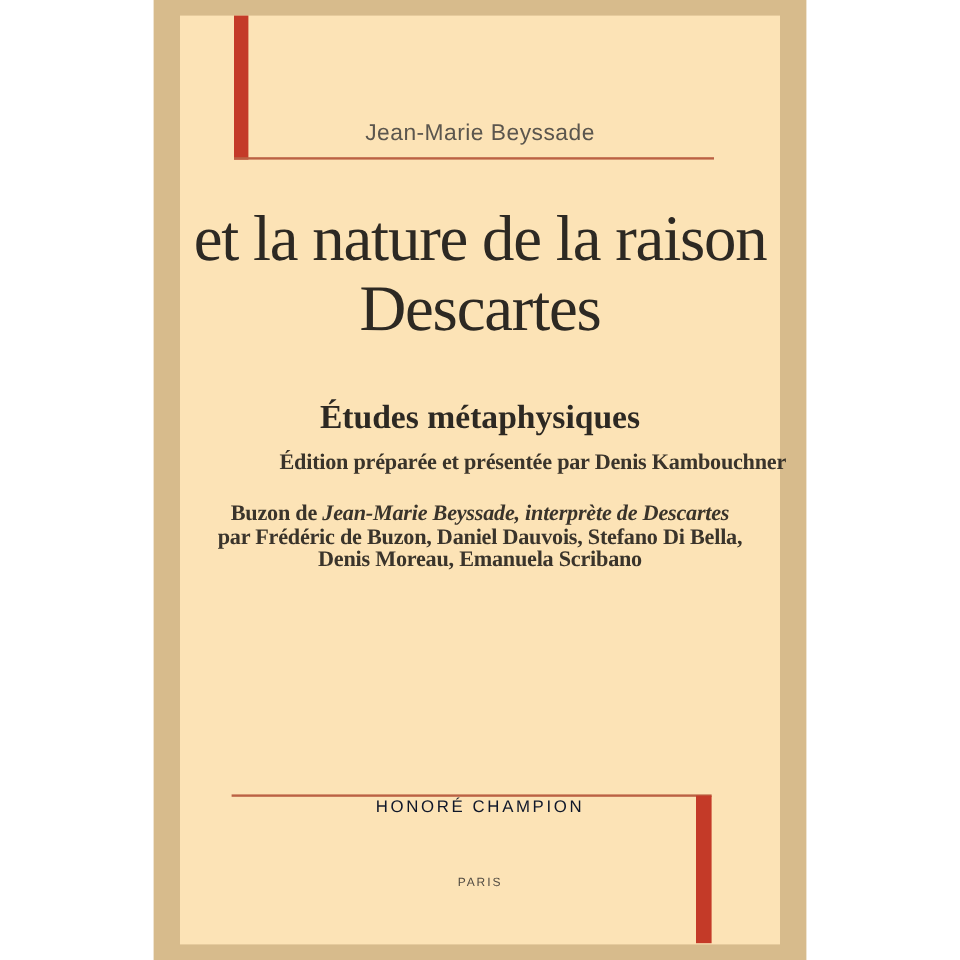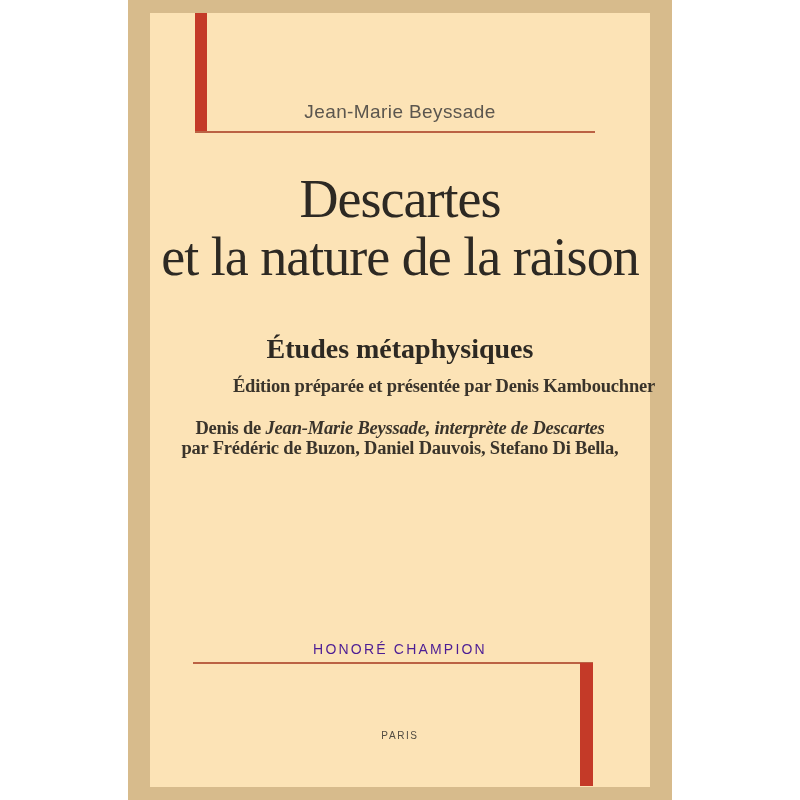--- a/index.html
+++ b/index.html
@@ -74,24 +74,24 @@
   }
   .logo svg { width: 100%; height: 100%; }
   .crest-stroke { fill: none; stroke: #5e5040; stroke-width: 1.7; stroke-linecap: round; stroke-linejoin: round; }
   .crest-thin   { fill: none; stroke: #5e5040; stroke-width: 1.1; stroke-linecap: round; stroke-linejoin: round; }
   .crest-mono {
     font-family: "Liberation Serif", serif; font-weight: bold;
     font-size: 9px; fill: #5e5040; letter-spacing: 0.5px;
   }
 
   .publisher-name {
-    top: 641px;
+    top: 664px;
     font-family: "Liberation Sans", sans-serif;
     font-size: 14px; letter-spacing: 2.2px;
-    color: #4c1d95;
+    color: #0f172a;
   }
   .publisher-city {
     top: 730px;
     font-family: "Liberation Sans", sans-serif;
     font-size: 10px; letter-spacing: 1.6px;
     color: #514b42;
   }
 </style>
 </head>
 <body>
@@ -101,30 +101,31 @@
     <div class="cover-inner"></div>
 
     <div class="bar-top"></div>
     <div class="rule-top"></div>
     <div class="rule-bottom"></div>
     <div class="bar-bottom"></div>
 
     <div class="centered author">Jean-Marie Beyssade</div>
 
     <div class="centered title">
+      <div>et la nature de la raison</div>
       <div>Descartes</div>
-      <div>et la nature de la raison</div>
     </div>
 
     <div class="centered subtitle">Études métaphysiques</div>
 
     <div class="centered edition">Édition préparée et présentée par Denis Kambouchner</div>
 
     <div class="centered contributors">
-      <div><span>Denis de </span><em>Jean-Marie Beyssade, interprète de Descartes</em></div>
+      <div><span>Buzon de </span><em>Jean-Marie Beyssade, interprète de Descartes</em></div>
       <div>par Frédéric de Buzon, Daniel Dauvois, Stefano Di Bella,</div>
+      <div>Denis Moreau, Emanuela Scribano</div>
     </div>
 
 
     <div class="centered publisher-name">HONORÉ CHAMPION</div>
     <div class="centered publisher-city">PARIS</div>
   </div>
 </div>
 
 </body></html>

